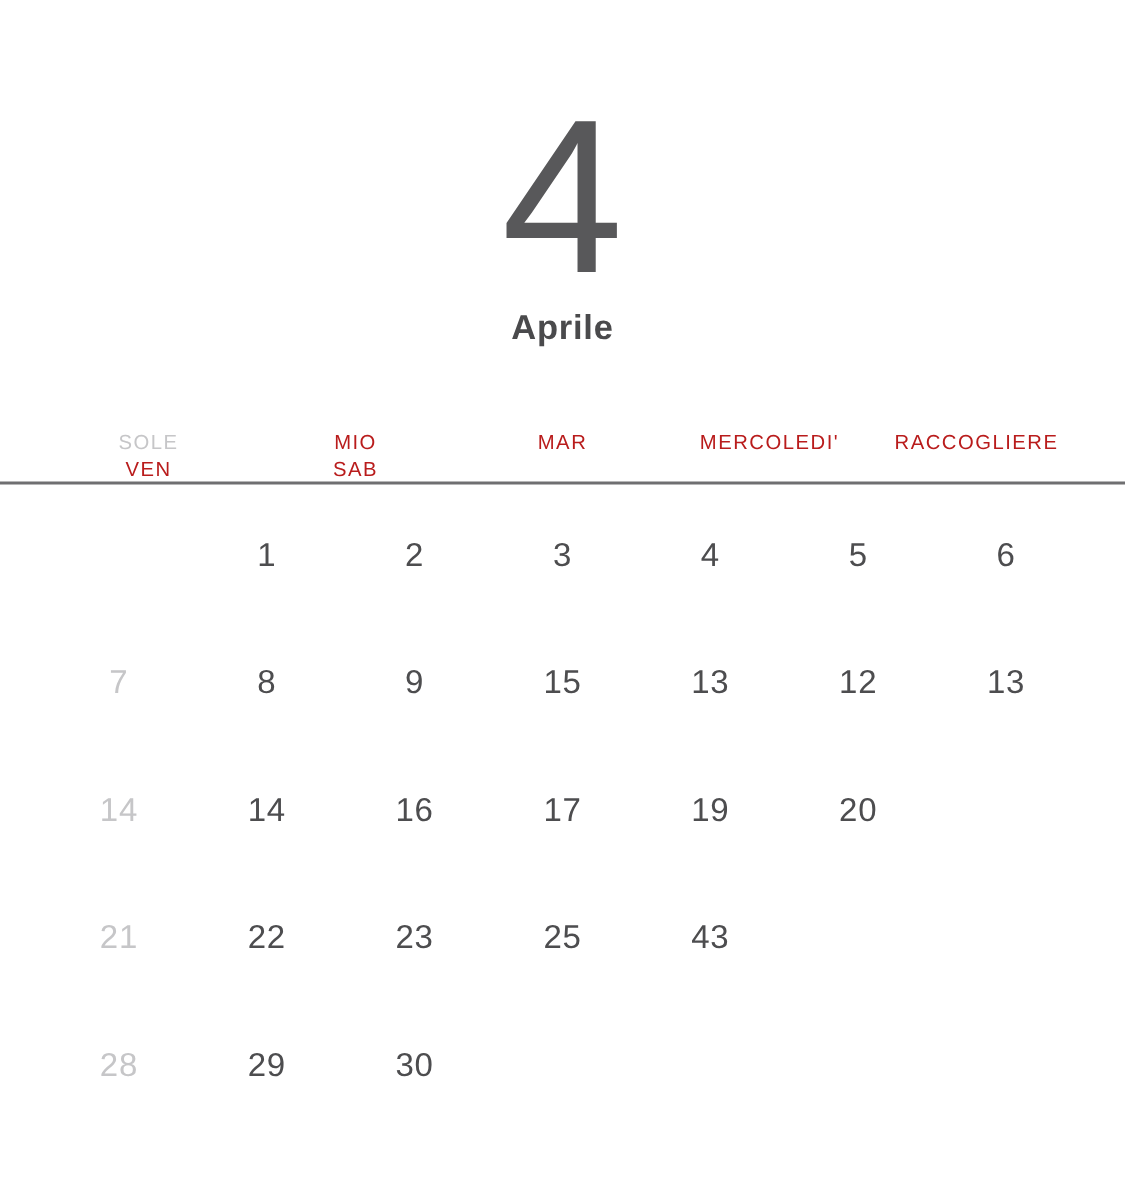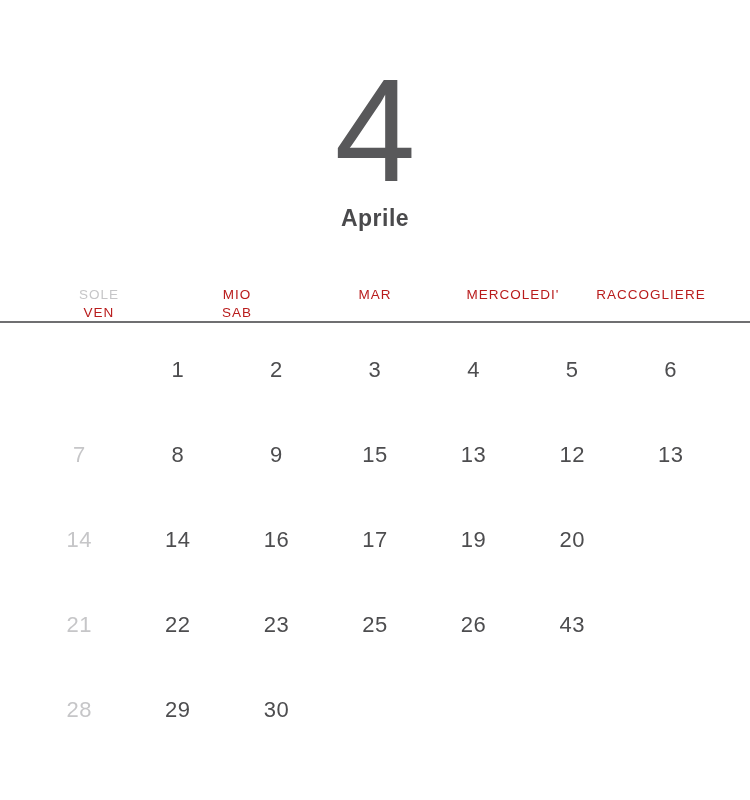--- a/index.html
+++ b/index.html
@@ -120,21 +120,20 @@
       <div class="day-cell">17</div>
       <div class="day-cell">19</div>
       <div class="day-cell">20</div>
     </div>
 
     <div class="week-row">
       <div class="day-cell muted">21</div>
       <div class="day-cell">22</div>
       <div class="day-cell">23</div>
       <div class="day-cell">25</div>
-      <div class="day-cell">26</div>
       <div class="day-cell">43</div>
     </div>
 
     <div class="week-row">
       <div class="day-cell muted">28</div>
       <div class="day-cell">29</div>
       <div class="day-cell">30</div>
       <div class="day-cell"></div>
       <div class="day-cell"></div>
       <div class="day-cell"></div>

